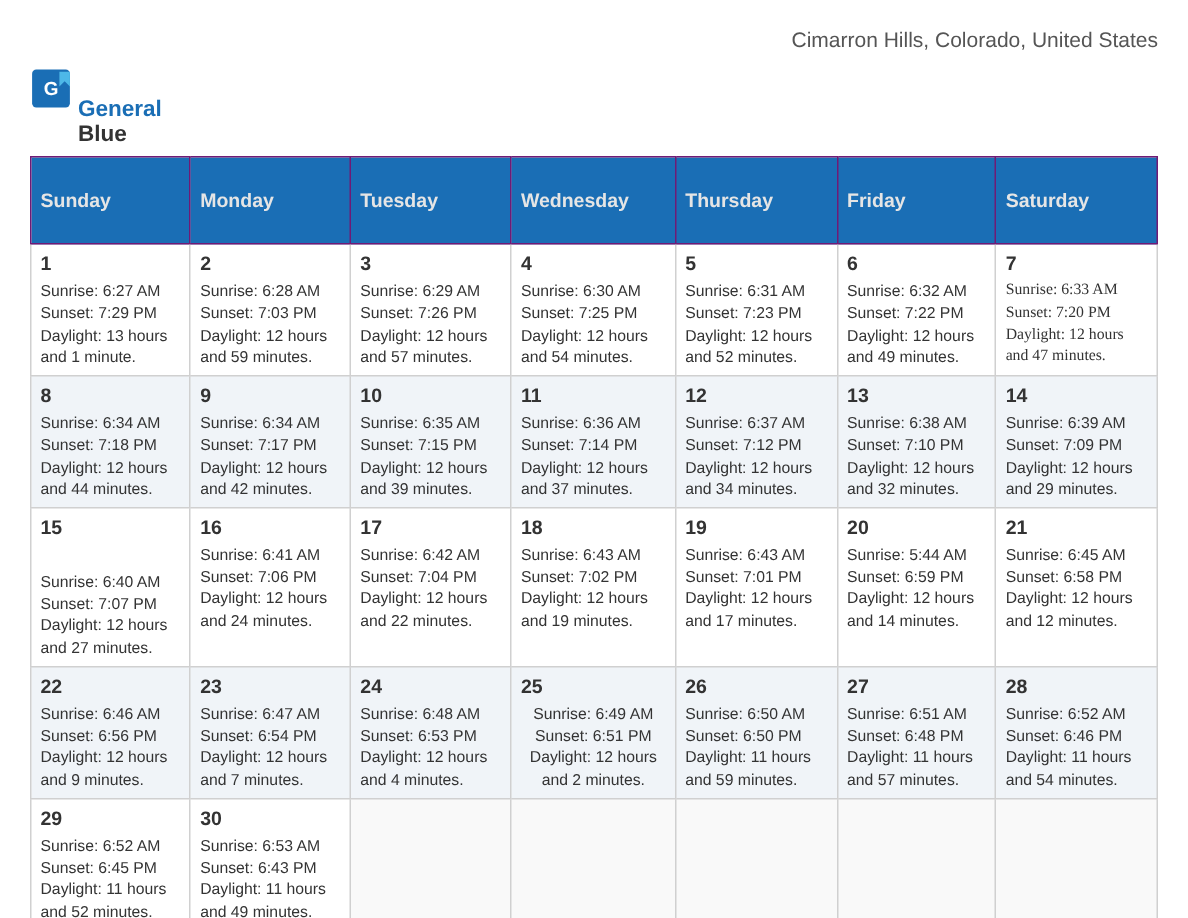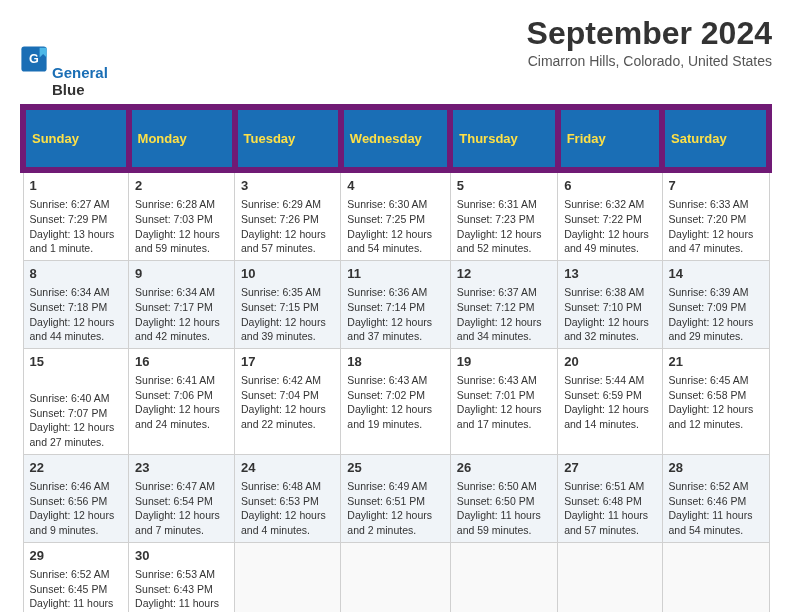--- a/index.html
+++ b/index.html
@@ -46,26 +46,26 @@
       color: #555;
       margin-top: 2px;
     }
     .calendar-table {
       width: 100%;
       border-collapse: collapse;
       font-size: 11px;
     }
     .calendar-table th {
       background-color: #1a6eb5;
-      color: #fde047;
+      color: #e5e5e5;
       text-align: left;
       padding: 21px 6px;
       font-size: 13px;
       font-weight: bold;
-      border: 6px solid #701a75;
+      border: 1px solid #701a75;
     }
     .calendar-table td {
       vertical-align: top;
       padding: 4px 6px;
       border: 1px solid #d0d0d0;
       width: 113px;
       height: 80px;
       background: #fff;
       color: #333;
       line-height: 1.4;
@@ -98,21 +98,20 @@
         <text x="20" y="26" text-anchor="middle" fill="white" font-size="18" font-weight="bold" font-family="Arial">G</text>
 
         <polygon points="28,4 38,4 38,18 33,13 28,18" fill="#4db8e8"></polygon>
       </svg>
       <div>
         <div style="font-size:15px;font-weight:bold;color:#1a6eb5;margin-top:44px;">General</div>
         <div style="font-size:15px;font-weight:bold;color:#333;">Blue</div>
       </div>
     </div>
     <div class="title-block">
-      <div class="month-title">September 2024</div>
       <div class="subtitle">Cimarron Hills, Colorado, United States</div>
     </div>
   </div>
 
   <table class="calendar-table">
     <thead>
       <tr>
       <th>Sunday</th>
           <th>Monday</th>
           <th>Tuesday</th>
@@ -161,21 +160,21 @@
           </td>
           <td>
             <span class="day-num">6</span>
             <div class="day-info" style="white-space: pre-line;">Sunrise: 6:32 AM
 Sunset: 7:22 PM
 Daylight: 12 hours
 and 49 minutes.</div>
           </td>
           <td>
             <span class="day-num">7</span>
-            <div class="day-info" style="white-space: pre-line;">Sunrise: 6:33 AM
+            <div class="day-info" style="white-space: pre-line; font-family: Liberation Serif, serif;">Sunrise: 6:33 AM
 Sunset: 7:20 PM
 Daylight: 12 hours
 and 47 minutes.</div>
           </td>
         </tr>
         <tr>
           <td>
             <span class="day-num">8</span>
             <div class="day-info" style="white-space: pre-line;">Sunrise: 6:34 AM
 Sunset: 7:18 PM
@@ -293,21 +292,21 @@
           </td>
           <td>
             <span class="day-num">24</span>
             <div class="day-info" style="white-space: pre-line;">Sunrise: 6:48 AM
 Sunset: 6:53 PM
 Daylight: 12 hours
 and 4 minutes.</div>
           </td>
           <td>
             <span class="day-num">25</span>
-            <div class="day-info" style="white-space: pre-line;">Sunrise: 6:49 AM
+            <div class="day-info" style="white-space: pre-line; text-align: center;">Sunrise: 6:49 AM
 Sunset: 6:51 PM
 Daylight: 12 hours
 and 2 minutes.</div>
           </td>
           <td>
             <span class="day-num">26</span>
             <div class="day-info" style="white-space: pre-line;">Sunrise: 6:50 AM
 Sunset: 6:50 PM
 Daylight: 11 hours
 and 59 minutes.</div>

